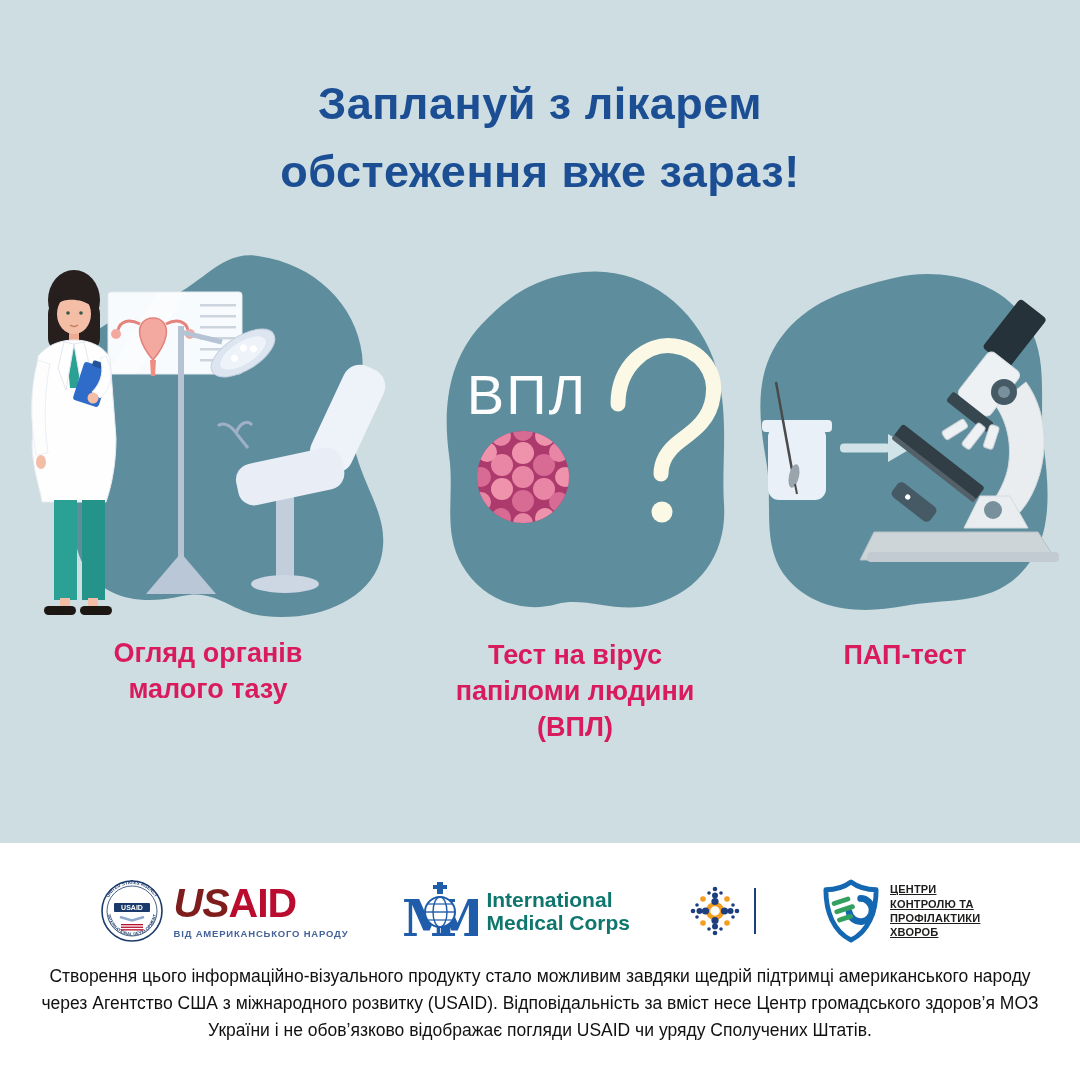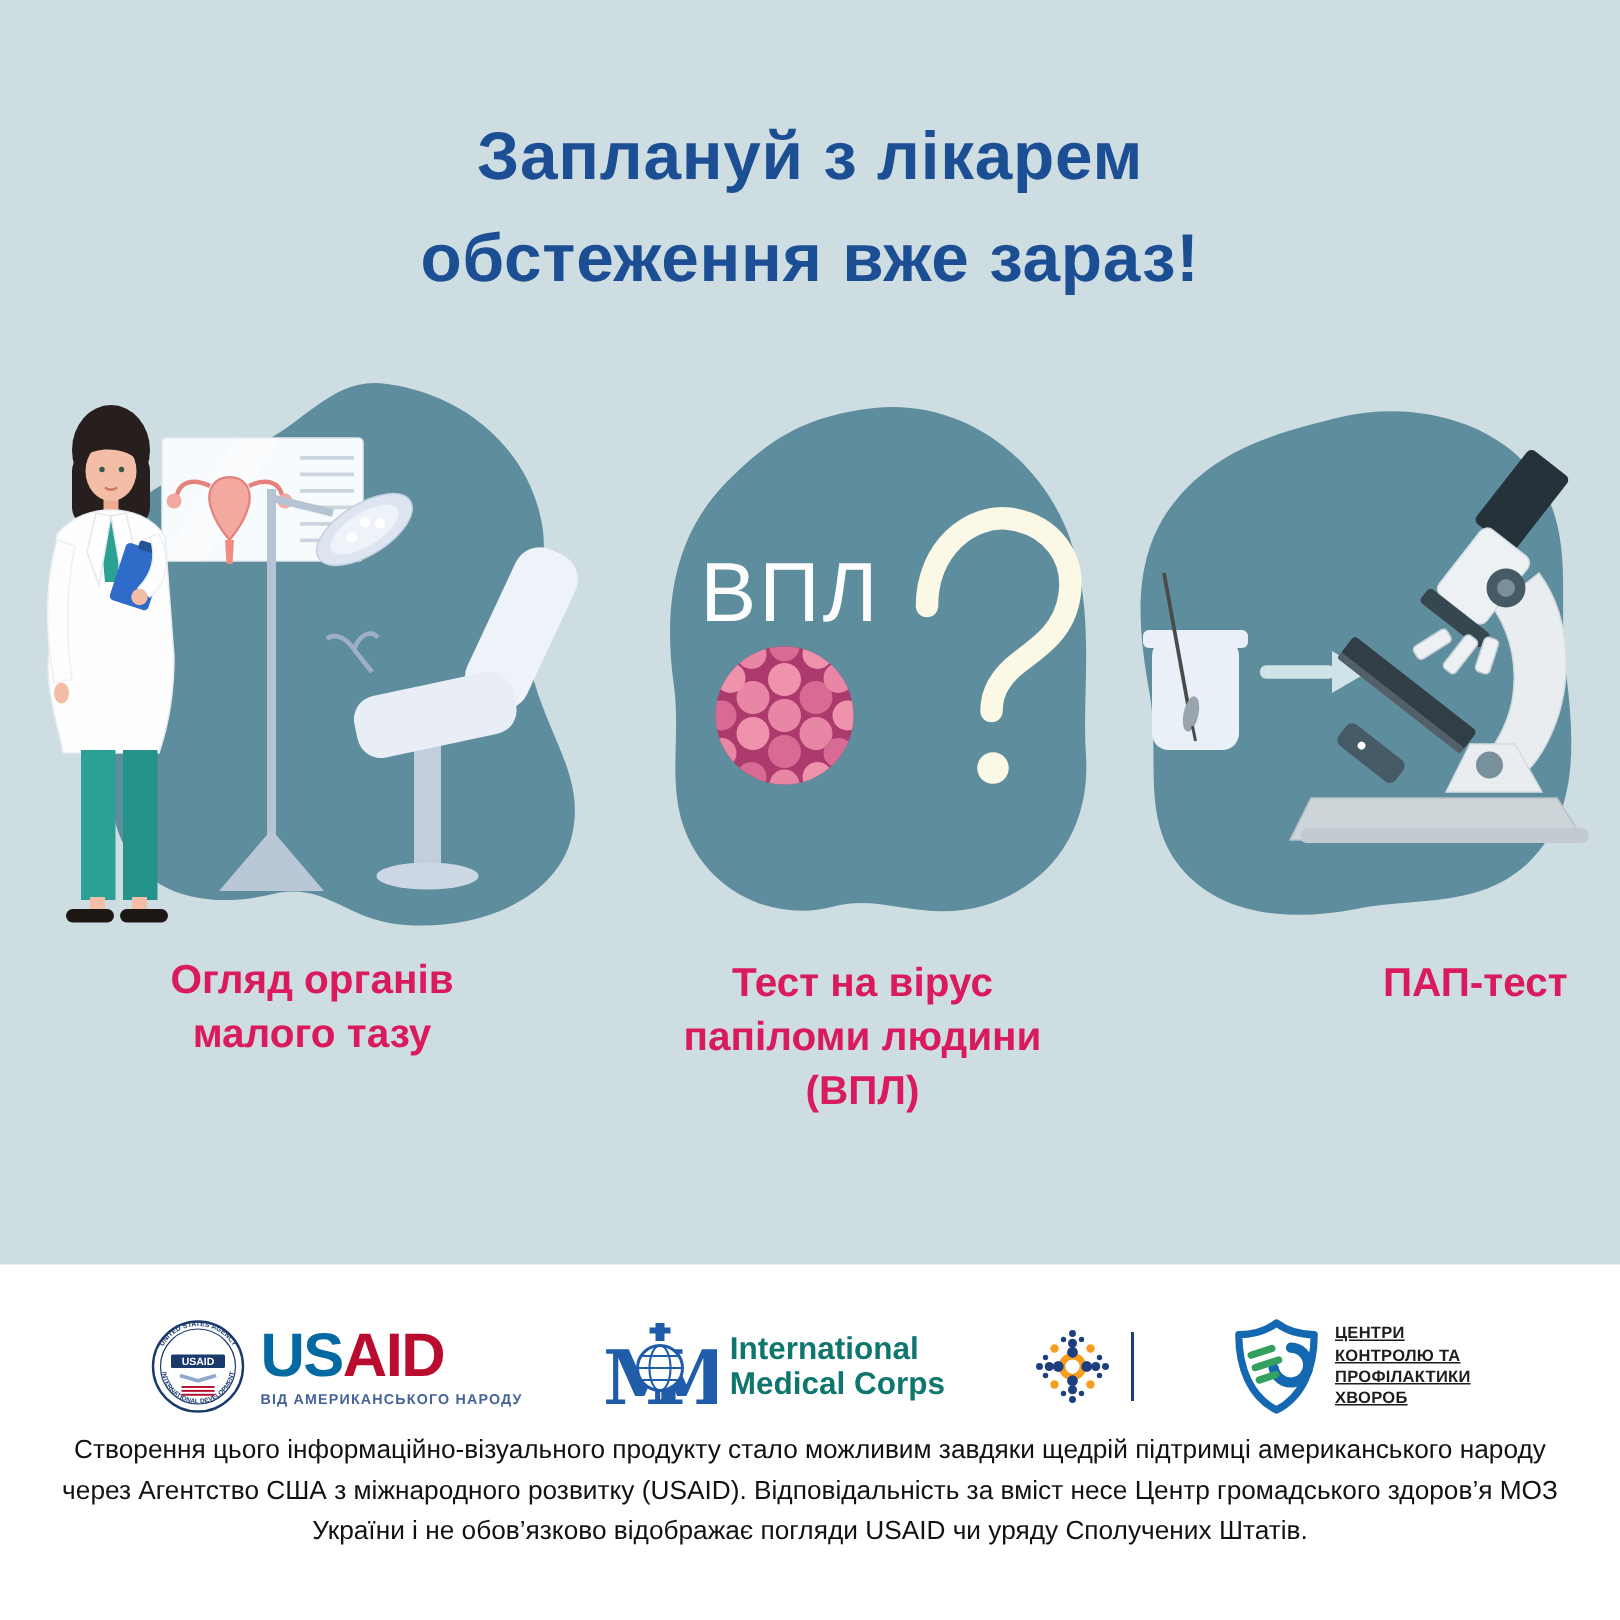--- a/index.html
+++ b/index.html
@@ -9,35 +9,35 @@
   .title { position:absolute; top:70px; left:0; width:1080px; text-align:center;
            font-size:45px; font-weight:700; line-height:1.5; color:#1c4e94; letter-spacing:.5px; }
   .panel-svg { position:absolute; }
   #svg1 { left:8px;  top:248px; width:385px; height:385px; }
   #svg2 { left:425px; top:262px; width:320px; height:365px; }
   #svg3 { left:742px; top:262px; width:322px; height:365px; }
   .caption { position:absolute; color:#d91a5c; font-weight:700; font-size:27px;
              line-height:1.33; text-align:center; white-space:pre-line; }
   #cap1 { left:58px;  top:636px; width:300px; }
   #cap2 { left:425px; top:638px; width:300px; }
-  #cap3 { left:765px; top:638px; width:280px;text-align:right; }
+  #cap3 { left:765px; top:638px; width:280px; }
   .footer { position:absolute; left:0; top:843px; width:1080px; height:237px; background:#ffffff; }
   .logos { display:flex; justify-content:center; align-items:center; gap:54px; padding-top:36px; }
   .logo { display:flex; align-items:center; }
   .usaid-txt { display:flex; flex-direction:column; margin-left:10px; }
   .usaid-word { font-size:41px; font-weight:800; letter-spacing:-1px; line-height:1; }
-  .usaid-word .us  { color:#0369a1; }
+  .usaid-word .us  { color:#7f1d1d;font-style:italic; }
   .usaid-word .aid { color:#ba0c2f; }
   .usaid-tag { font-size:9.5px; font-weight:600; color:#44639b; letter-spacing:.8px; margin-top:4px; }
   .imc-txt { margin-left:8px; color:#0f766e; font-size:21px; font-weight:700; line-height:1.1; }
   .phc-div { width:2px; height:46px; background:#1e3f7f; margin:0 12px 0 8px; }
   .phc-txt { color:#1e3f7f; font-size:13.5px; font-weight:700; letter-spacing:.3px; line-height:1.35; }
   .cdc-txt { margin-left:10px; color:#1d1d1b; font-size:11px; font-weight:700;
              line-height:1.3; letter-spacing:.2px; white-space:pre-line;text-decoration:underline; }
-  .disclaimer { margin:10px auto 0; width:1010px; text-align:center; color:#111111;
+  .disclaimer { margin:20px auto 0; width:1010px; text-align:center; color:#111111;
                 font-size:17.5px; line-height:1.55; font-weight:400; }
 </style>
 </head>
 <body>
 
 <div class="poster">
 
   <h1 class="title"><span>Заплануй з лікарем</span><br><span>обстеження вже зараз!</span></h1>
 
   <svg id="svg1" class="panel-svg" viewBox="0 0 385 385">

